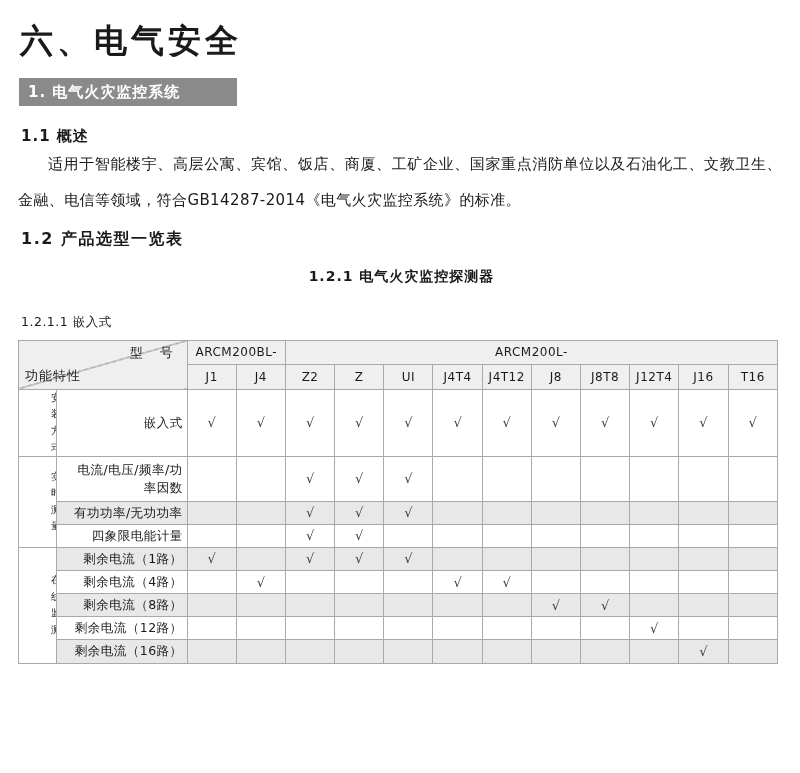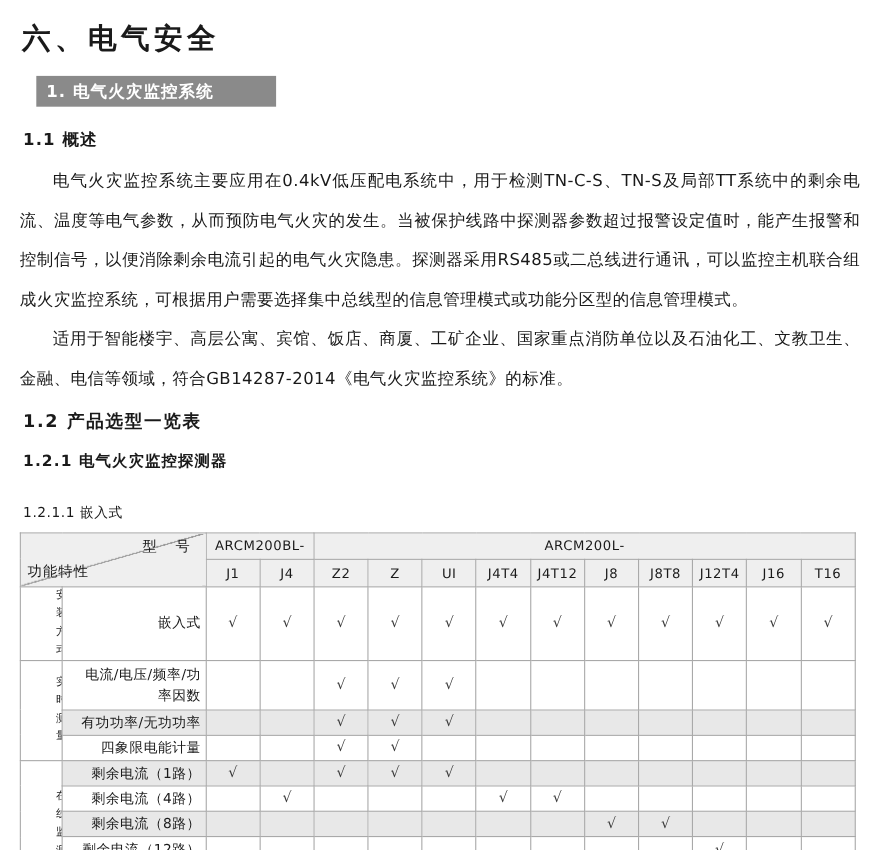--- a/index.html
+++ b/index.html
@@ -5,47 +5,47 @@
   html,body{margin:0;padding:0;background:#ffffff;}
   body{
     width:800px;height:773px;overflow:hidden;
     font-family:"DejaVu Sans","Liberation Sans",sans-serif;
     color:#1a1a1a;
     -webkit-font-smoothing:antialiased;
   }
   .page{position:relative;padding:16px 18px 0 18px;width:764px;}
 
   h1.doc-title{
-    font-size:26px;font-weight:bold;letter-spacing:4px;
+    font-size:33px;font-weight:bold;letter-spacing:4px;
     margin:4px 0 0 2px;line-height:1.3;
   }
   .section-banner{
     display:inline-block;box-sizing:border-box;
-    margin-top:15px;margin-left:15px;
+    margin-top:15px;margin-left:1px;
     width:218px;height:28px;line-height:28px;
     background:var(--banner-bg,#8a8a8a);color:var(--banner-fg,#ffffff);
     font-size:15px;font-weight:bold;letter-spacing:1px;
     padding-left:9px;
   }
   h2.sub-heading{
     font-size:15px;font-weight:bold;letter-spacing:1px;
     margin:21px 0 0 3px;line-height:1.3;
   }
   .body-para{
     margin:0;font-size:15px;line-height:36px;
     text-align:justify;text-indent:2em;letter-spacing:0.4px;
   }
   .body-para.first{margin-top:9px;}
   h2.sel-heading{
     font-size:16px;font-weight:bold;letter-spacing:1.5px;
     margin:11px 0 0 3px;line-height:1.3;
   }
   h3.det-heading{
     font-size:14px;font-weight:bold;letter-spacing:1px;
-    margin:17px 0 0 3px;line-height:1.3;
+    margin:17px 0 0 3px;line-height:1.3;text-align:center;
   }
   h4.emb-heading{
     font-size:12.5px;font-weight:normal;letter-spacing:0.5px;
     margin:29px 0 0 3px;line-height:1.3;
   }
 
   table.sel-table{
     border-collapse:collapse;table-layout:fixed;
     width:760px;margin-top:9px;
     border:1px solid #7d7d7d;
@@ -95,21 +95,20 @@
 <div class="page">
 
   <h1 class="doc-title">六、电气安全</h1>
 
   <div class="section-banner">
     <span>1.  电气火灾监控系统</span>
   </div>
 
   <h2 class="sub-heading">1.1 概述</h2>
 
-  <p class="body-para first">电气火灾监控系统主要应用在0.4kV低压配电系统中，用于检测TN-C-S、TN-S及局部TT系统中的剩余电流、温度等电气参数，从而预防电气火灾的发生。当被保护线路中探测器参数超过报警设定值时，能产生报警和控制信号，以便消除剩余电流引起的电气火灾隐患。探测器采用RS485或二总线进行通讯，可以监控主机联合组成火灾监控系统，可根据用户需要选择集中总线型的信息管理模式或功能分区型的信息管理模式。</p>
   <p class="body-para">适用于智能楼宇、高层公寓、宾馆、饭店、商厦、工矿企业、国家重点消防单位以及石油化工、文教卫生、金融、电信等领域，符合GB14287-2014《电气火灾监控系统》的标准。</p>
 
   <h2 class="sel-heading">1.2 产品选型一览表</h2>
   <h3 class="det-heading">1.2.1 电气火灾监控探测器</h3>
   <h4 class="emb-heading">1.2.1.1 嵌入式</h4>
 
   <table class="sel-table" id="sel-table">
       <colgroup>
         <col style="width: 38px;">
         <col style="width: 130px;">

